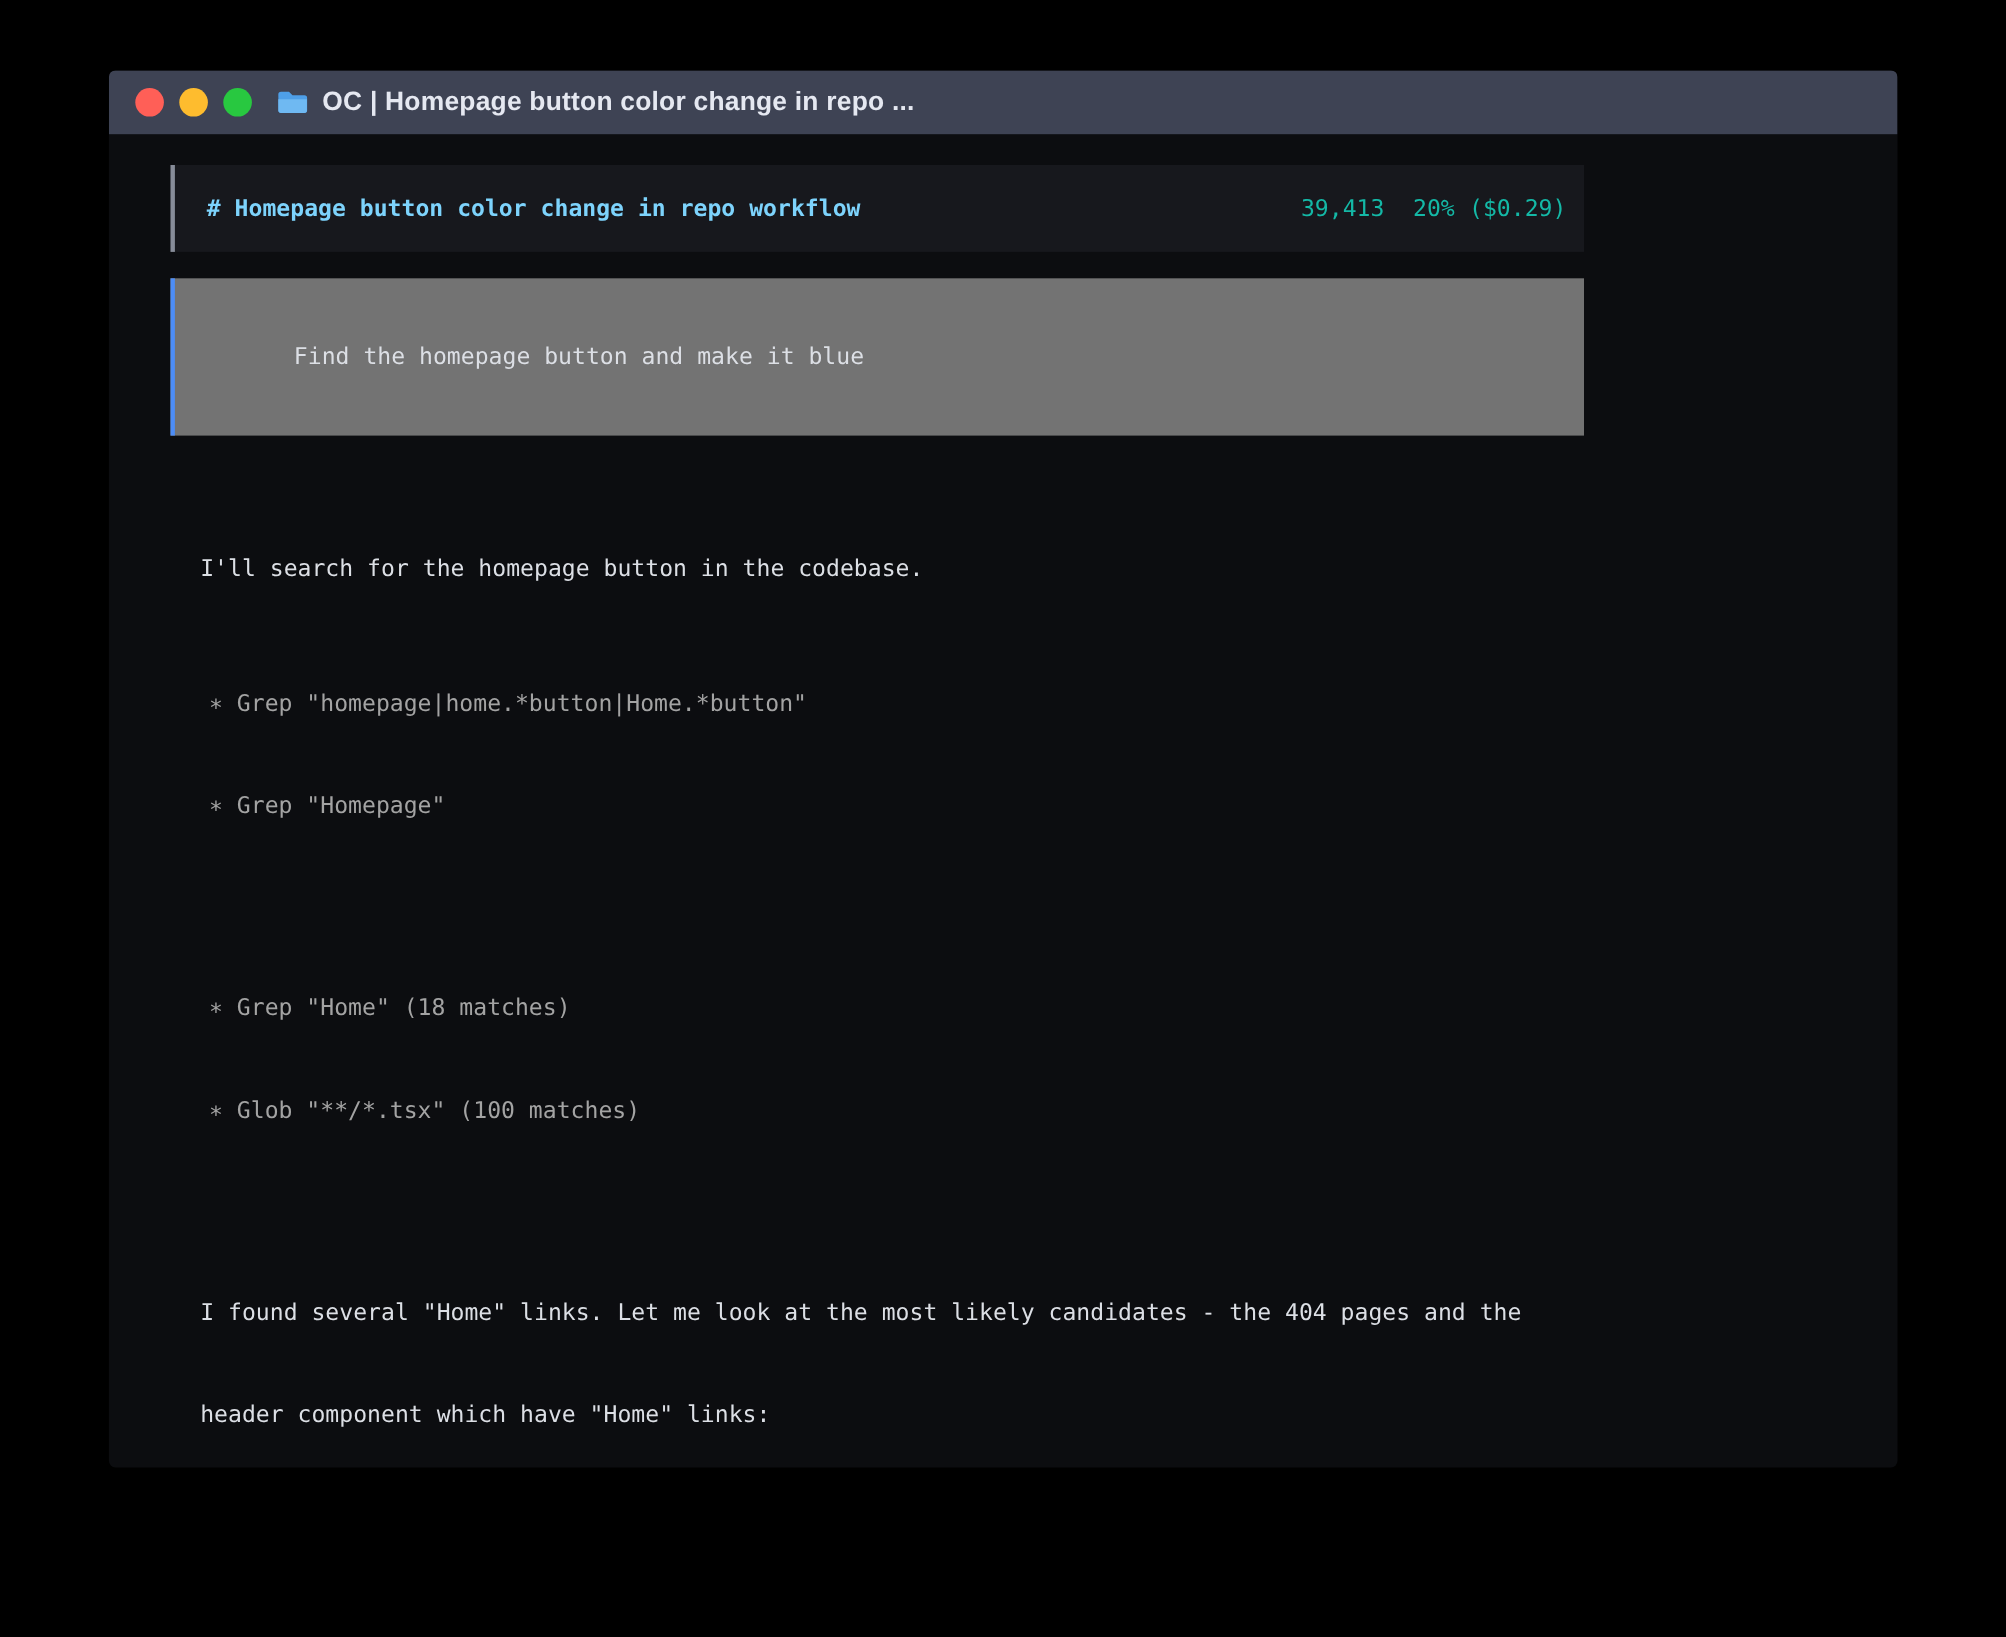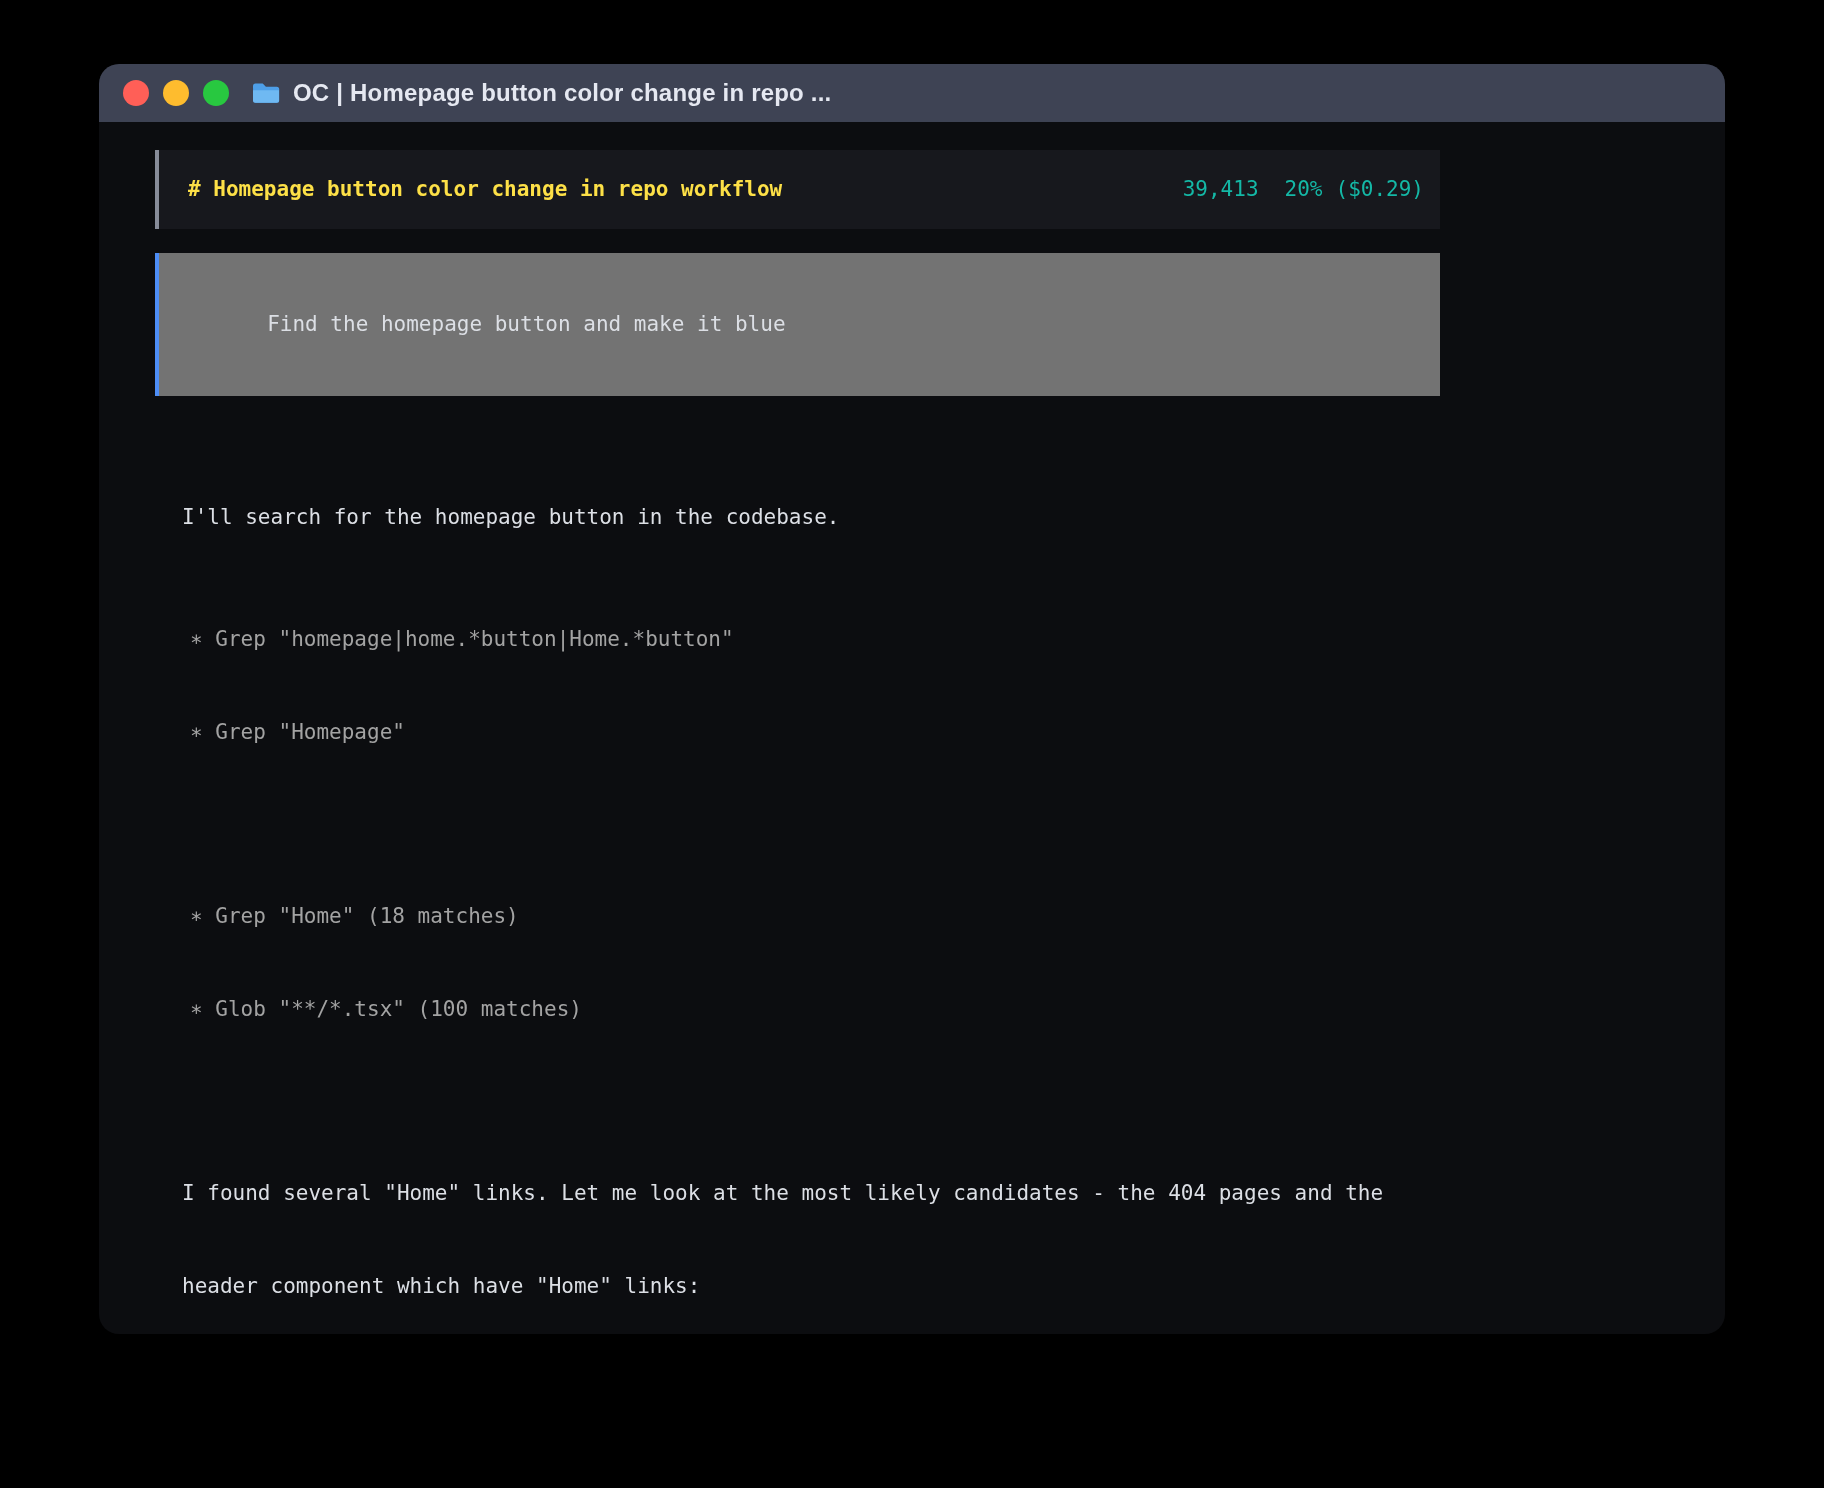--- a/index.html
+++ b/index.html
@@ -3,21 +3,21 @@
 <meta charset="utf-8">
 <style>
   * { margin:0; padding:0; box-sizing:border-box; }
   html, body { background:#000; }
   body {
     width:1824px; height:1488px; position:relative; overflow:hidden;
     font-family:"DejaVu Sans Mono", monospace;
   }
   .window {
     position:absolute; left:99px; top:64px; width:1626px; height:1270px;
-    background:#0c0d10; border-radius:20px; overflow:hidden;
+    background:#0c0d10; border-radius:6px; overflow:hidden;
     display:flex; flex-direction:column;
     box-shadow:0 25px 70px rgba(0,0,0,.85);
   }
   
   .titlebar {
     flex:0 0 58px; background:#3e4354; display:flex; align-items:center;
     padding:0 24px;
   }
   .traffic-lights { display:flex; align-items:center; gap:14px; }
   .tl { width:26px; height:26px; border-radius:50%; display:inline-block; }
@@ -34,21 +34,21 @@
   .content { flex:1; padding:28px 0 0 56px; display:flex; min-height:0; }
   .col {
     width:1285px; display:flex; flex-direction:column;
     font-size:21px; line-height:31px; color:#dcdfe5;
   }
   .session-header {
     background:#17181d; border-left:4px solid #878c99;
     padding:24px 16px 24px 29px;
     display:flex; justify-content:space-between; align-items:center;
   }
-  .session-title { font-weight:bold; color:#fde047; white-space:pre; }
+  .session-title { font-weight:bold; color:#7dd3fc; white-space:pre; }
   .session-stats { color:#14b8a6; white-space:pre; }
   .session-stats .gap2 { margin-left:26px; }
   .session-stats .gap1 { margin-left:13px; }
   .user-msg {
     margin:24px 0 106px 0; background:#737373;
     border-left:4px solid #4d8df6; padding:25px 16px 25px 7px;
     white-space:pre;
   }
   .block { margin:0 0 29px 27px; white-space:pre; }
   .block.tool { margin-left:35px; }

